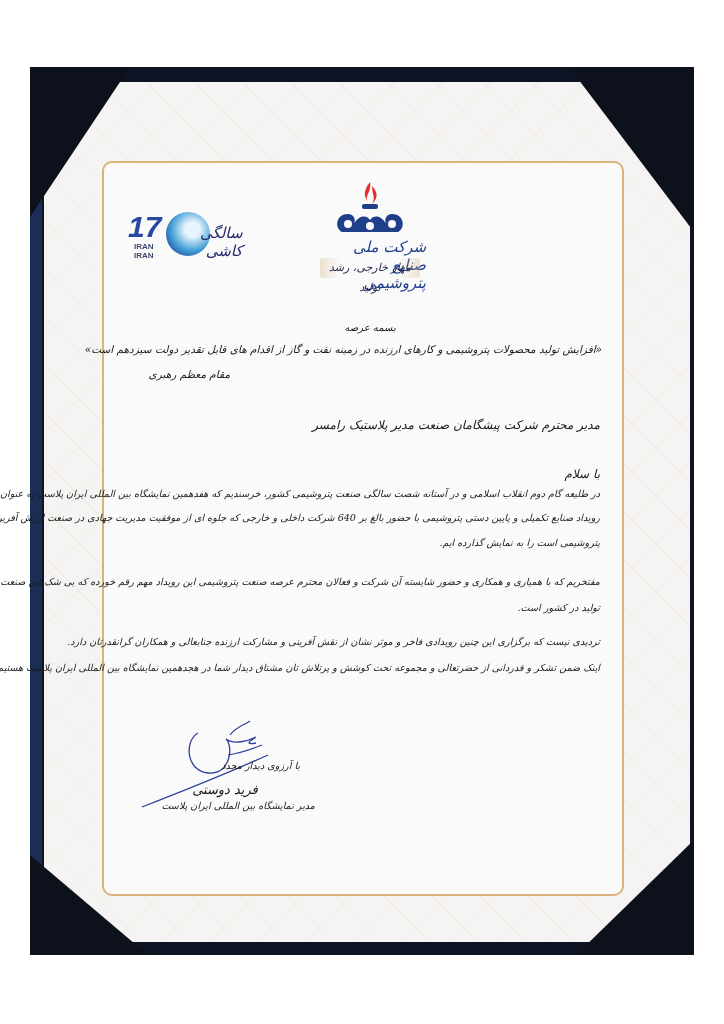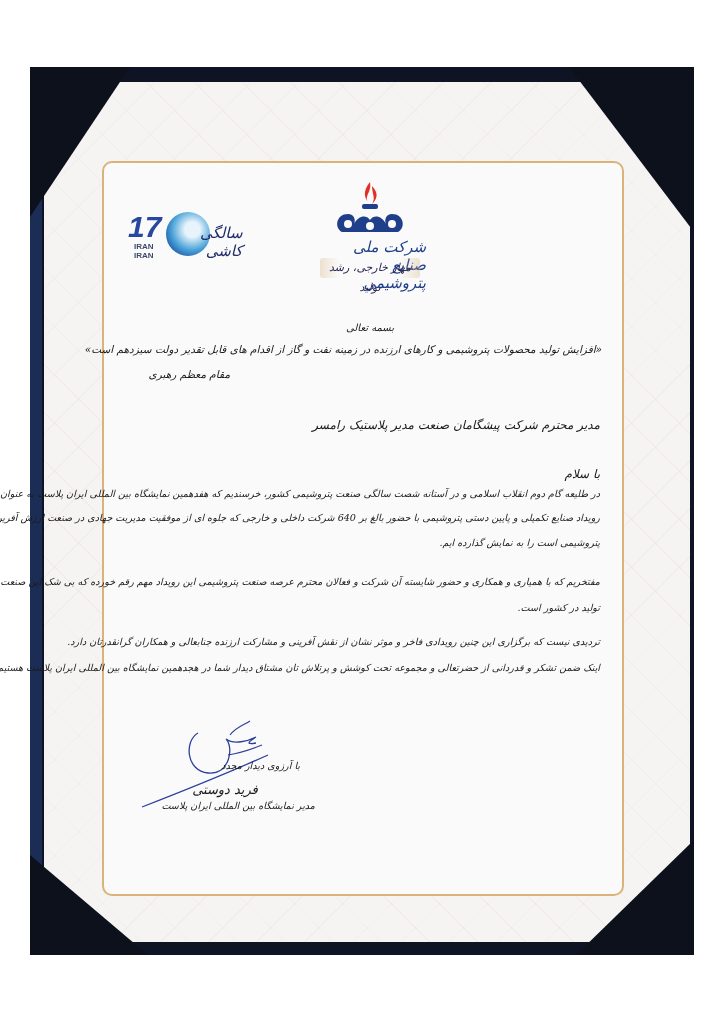--- a/index.html
+++ b/index.html
@@ -63,21 +63,21 @@
 <div class="logo-ip">
   <div class="ip-swirl"></div>
   <div class="ip-num">17</div>
   <div class="ip-word">
     <div>IRAN</div>
     <div>IRAN</div>
   </div>
   <div class="ip-fa">سالگی کاشی</div>
 </div>
 
-<div class="text" style="left:330px; top:322px; width:80px; text-align:center; font-size:10px;">بسمه تعالی</div>
+<div class="text" style="left:330px; top:322px; width:80px; text-align:center; font-size:10px;">بسمه عرصه</div>
 <div class="text" style="left:182px; top:343px; width:420px; text-align:center; font-size:10.5px;">«افزایش تولید محصولات پتروشیمی و کارهای ارزنده در زمینه نفت و گاز از اقدام های قابل تقدیر دولت سیزدهم است»</div>
 <div class="text" style="left:150px; top:368px; width:80px; text-align:right; font-size:10.5px;">مقام معظم رهبری</div>
 <div class="text" style="left:360px; top:418px; width:240px; text-align:right; font-size:12px;">مدیر محترم شرکت پیشگامان صنعت مدیر پلاستیک رامسر</div>
 
 <div class="text" style="left:540px; top:467px; width:60px; text-align:right; font-size:12px;">با سلام</div>
 <div class="text" style="left:120px; top:488px; width:480px; text-align:justify; font-size:9.6px;">در طلیعه گام دوم انقلاب اسلامی و در آستانه شصت سالگی صنعت پتروشیمی کشور، خرسندیم که هفدهمین نمایشگاه بین المللی ایران پلاست به عنوان مهمترین</div>
 <div class="text" style="left:120px; top:512px; width:480px; text-align:justify; font-size:9.6px;">رویداد صنایع تکمیلی و پایین دستی پتروشیمی با حضور بالغ بر 640 شرکت داخلی و خارجی که جلوه ای از موفقیت مدیریت جهادی در صنعت ارزش آفرین</div>
 <div class="text" style="left:380px; top:537px; width:220px; text-align:right; font-size:9.6px;">پتروشیمی است را به نمایش گذارده ایم.</div>
 <div class="text" style="left:120px; top:576px; width:480px; text-align:justify; font-size:9.6px;">مفتخریم که با همیاری و همکاری و حضور شایسته آن شرکت و فعالان محترم عرصه صنعت پتروشیمی این رویداد مهم رقم خورده که بی شک این صنعت پرچمدار رشد</div>
 <div class="text" style="left:480px; top:602px; width:120px; text-align:right; font-size:9.6px;">تولید در کشور است.</div>

